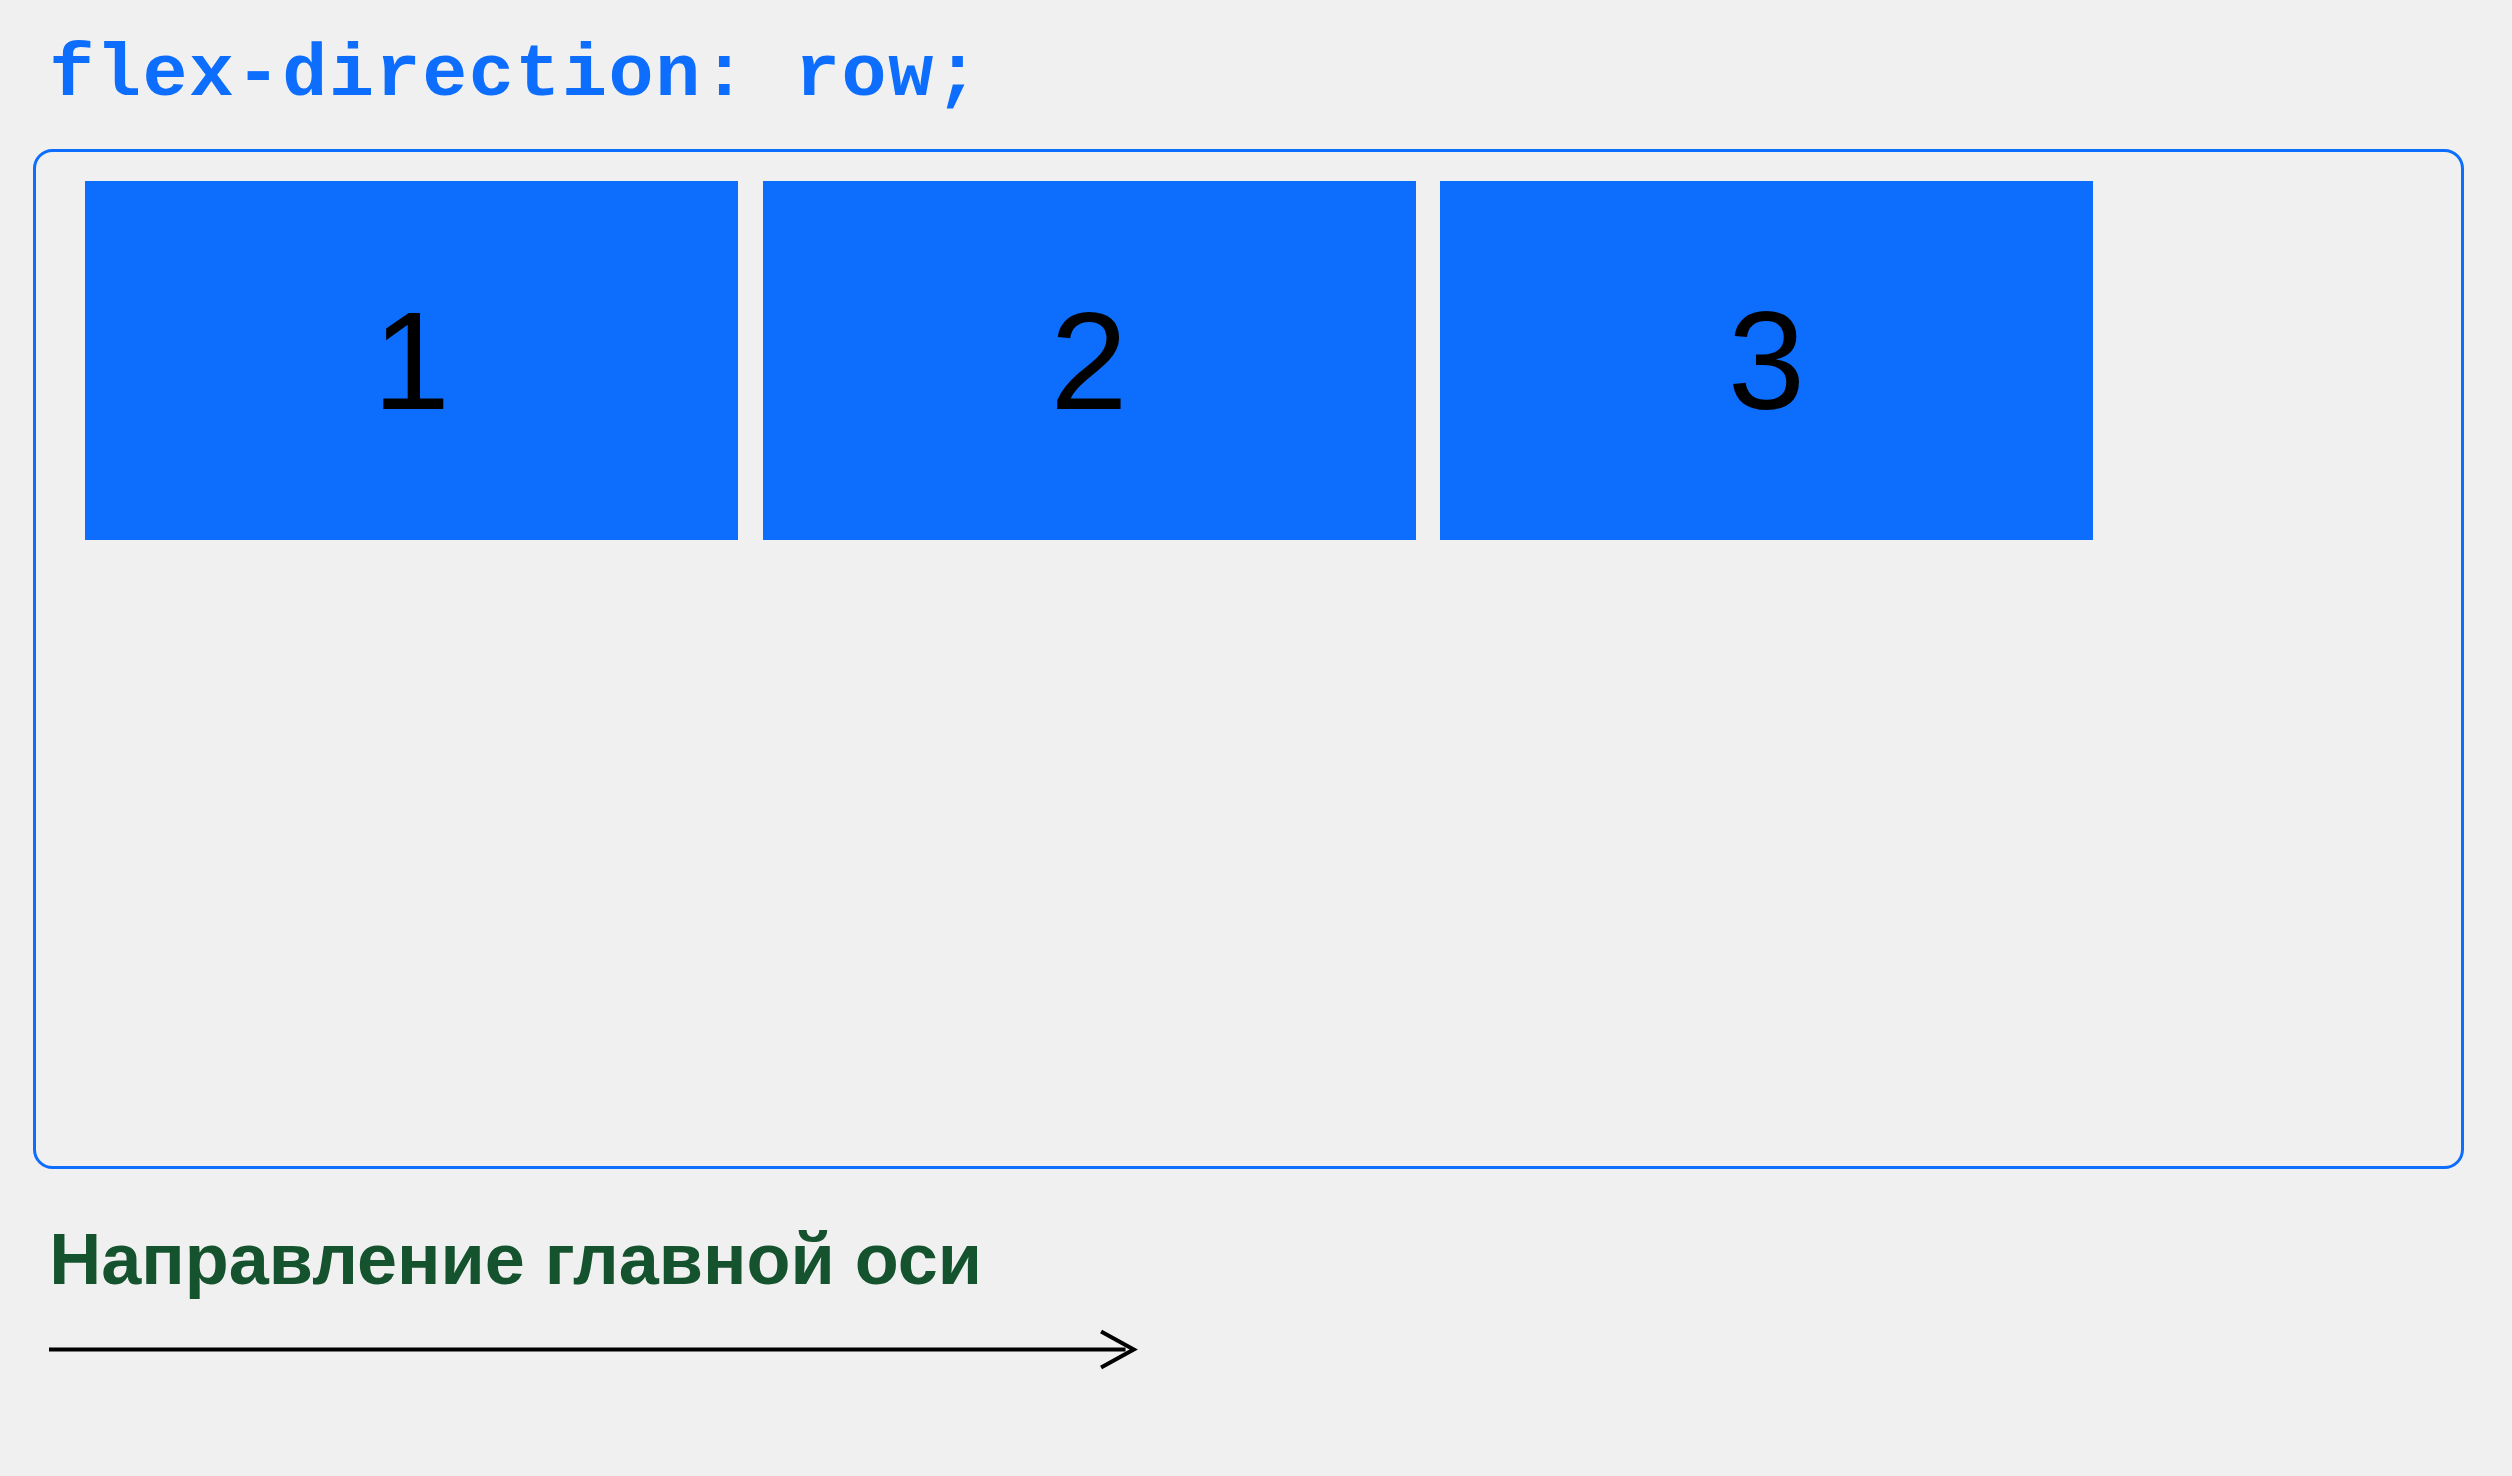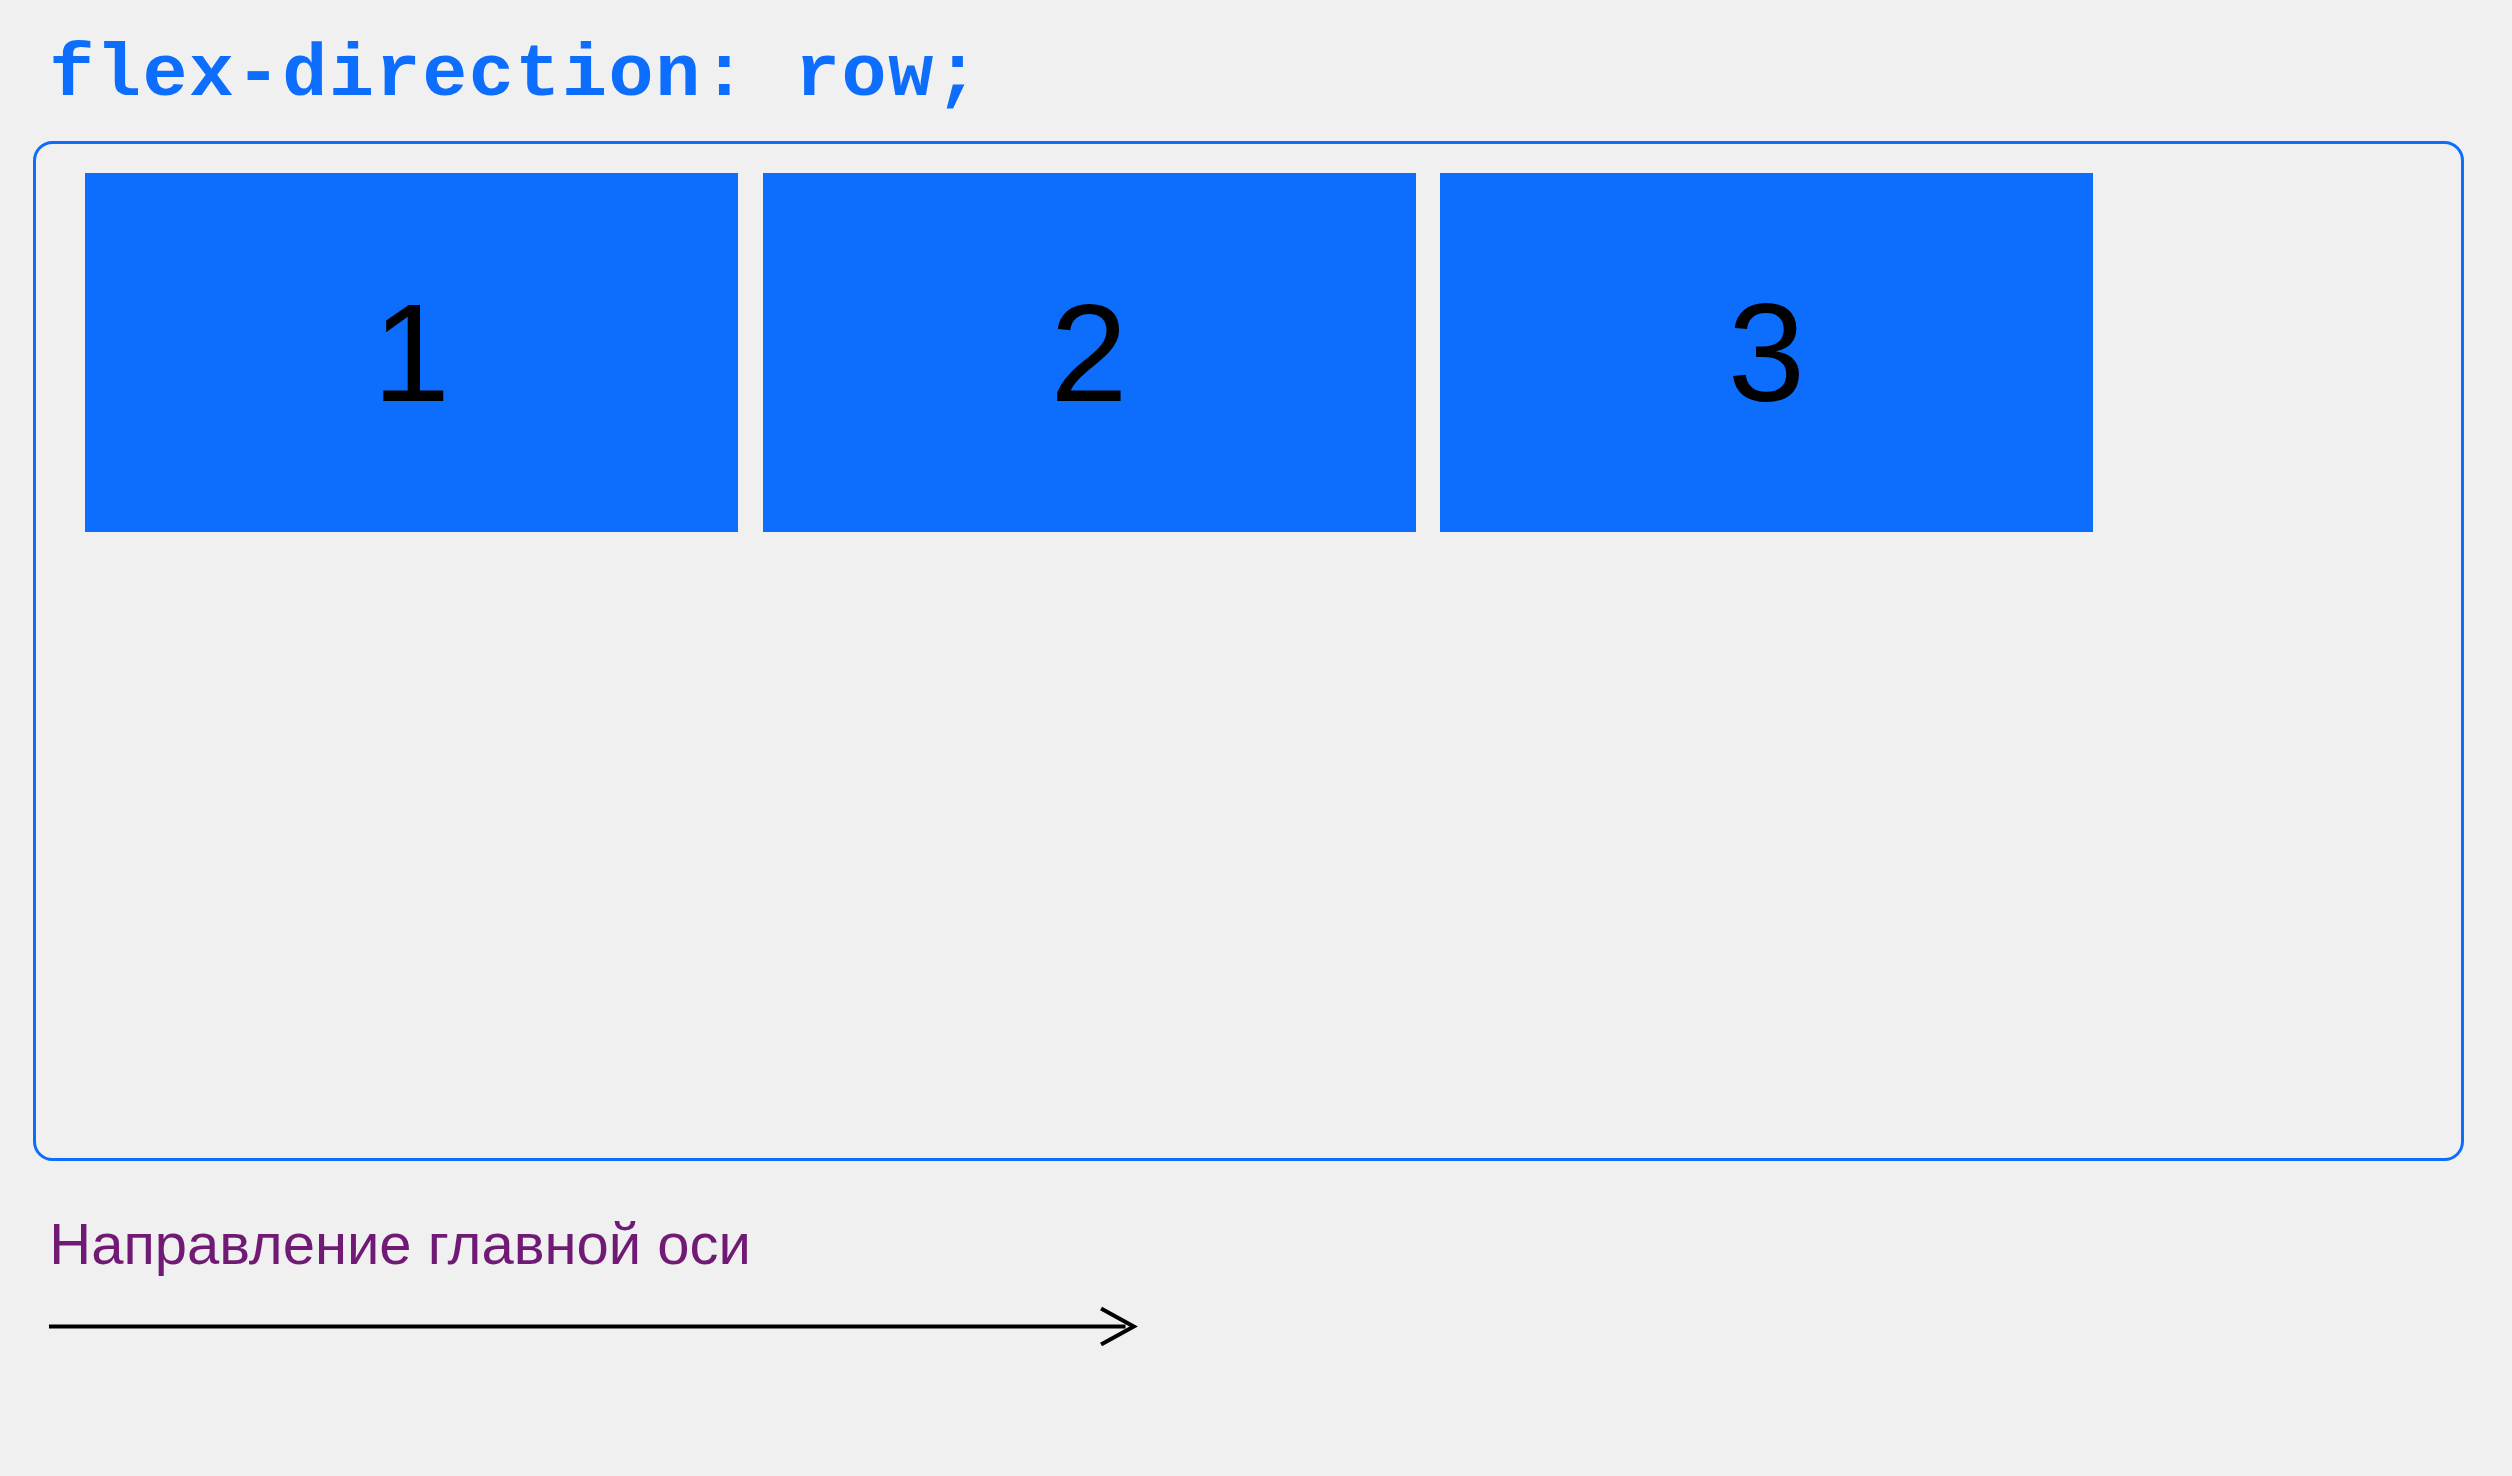--- a/index.html
+++ b/index.html
@@ -15,21 +15,21 @@
       width: 2512px;
       height: 1476px;
     }
     
     .heading {
       font-family: "Courier New", Courier, monospace;
       font-weight: bold;
       font-size: 75px;
       color: #0d6efd;
       letter-spacing: 1.6px;
-      margin-bottom: 23px;
+      margin-bottom: 31px;
       padding-left: 16.3px;
     }
     
     .flex-container {
       border: 3.3px solid #0d6efd;
       border-radius: 19.6px;
       width: 2431px;
       height: 1020px;
       padding: 29px 49px;
       display: flex;
@@ -44,23 +44,23 @@
       height: 359px;
       display: flex;
       align-items: center;
       justify-content: center;
       font-size: 139px;
       color: #000;
       font-weight: 400;
     }
     
     .axis-label {
-      font-size: 58px;
-      color: #701a75;
-      font-weight: 400;
+      font-size: 72px;
+      color: #14532d;
+      font-weight: 700;
       padding-left: 16.3px;
       margin-bottom: 24.5px;
     }
     
     .arrow-container {
       padding-left: 16.3px;
     }
     
     .arrow-svg {
       display: block;

